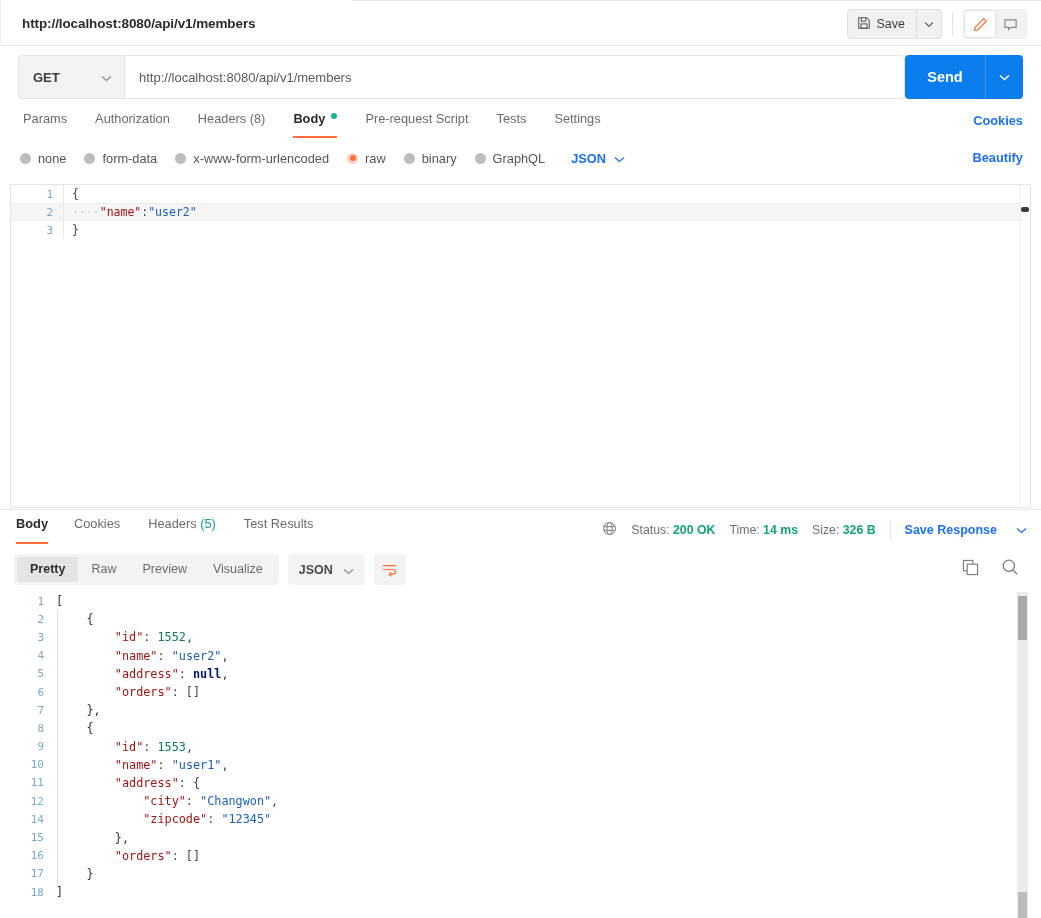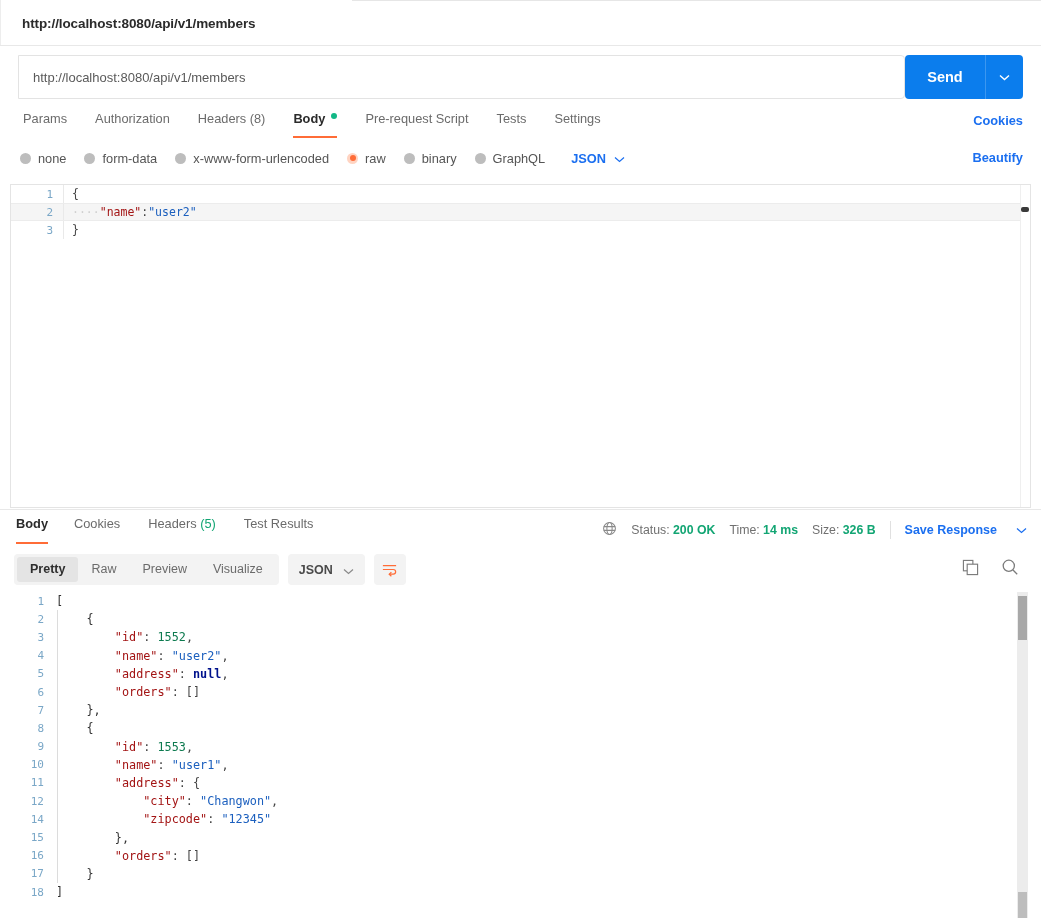--- a/index.html
+++ b/index.html
@@ -250,23 +250,61 @@
 </head>
 <body>
 
 <div class="app">
 
   <div class="tabstrip-edge"></div>
   <div class="tabstrip-leftline"></div>
 
   <div class="title-row">
     <div class="req-title">http://localhost:8080/api/v1/members</div>
+    <div class="title-actions">
+      <div class="save-btn">
+        <span>
+          <svg width="14" height="14" viewBox="0 0 16 16" fill="none" stroke="#5a5a5a" stroke-width="1.2">
+            <path d="M2 2h9l3 3v9H2z"></path>
+              <path d="M5 2v4h5V2"></path>
+              <rect x="4.5" y="9" width="7" height="5"></rect>
+          </svg>
+        </span>
+        <span>Save</span>
+      </div>
+      <div class="save-caret">
+        <svg width="10" height="7" viewBox="0 0 10 7" fill="none" stroke="#6b6b6b" stroke-width="1.2">
+            <path d="M1 1.5 5 5.3 9 1.5"></path>
+          </svg>
+      </div>
+      <div class="divider-v"></div>
+      <div class="icon-group">
+        <div class="icon-btn active">
+          <svg width="15" height="15" viewBox="0 0 16 16" fill="none" stroke="#ff6c37" stroke-width="1.3">
+            <path d="M11.5 1.8 14.2 4.5 5 13.7 1.8 14.2 2.3 11z"></path>
+          </svg>
+        </div>
+        <div class="icon-btn">
+          <svg width="15" height="15" viewBox="0 0 16 16" fill="none" stroke="#8a8a8a" stroke-width="1.3">
+            <path d="M2 3h12v8H8.5L6 13.3V11H2z"></path>
+          </svg>
+        </div>
+      </div>
+    </div>
   </div>
 
   <div class="url-row">
+    <div class="method-box">
+      <span class="method-label">GET</span>
+      <span>
+        <svg width="11" height="7" viewBox="0 0 11 7" fill="none" stroke="#8a8a8a" stroke-width="1.1">
+            <path d="M1 1.5 5.5 5.5 10 1.5"></path>
+          </svg>
+      </span>
+    </div>
     <div class="url-box">
       <span class="url-text">http://localhost:8080/api/v1/members</span>
     </div>
     <div class="send-wrap">
       <div class="send-btn">Send</div>
       <div class="send-caret">
         <svg width="11" height="7" viewBox="0 0 11 7" fill="none" stroke="#fff" stroke-width="1.4">
             <path d="M1 1.5 5.5 5.5 10 1.5"></path>
           </svg>
       </div>

